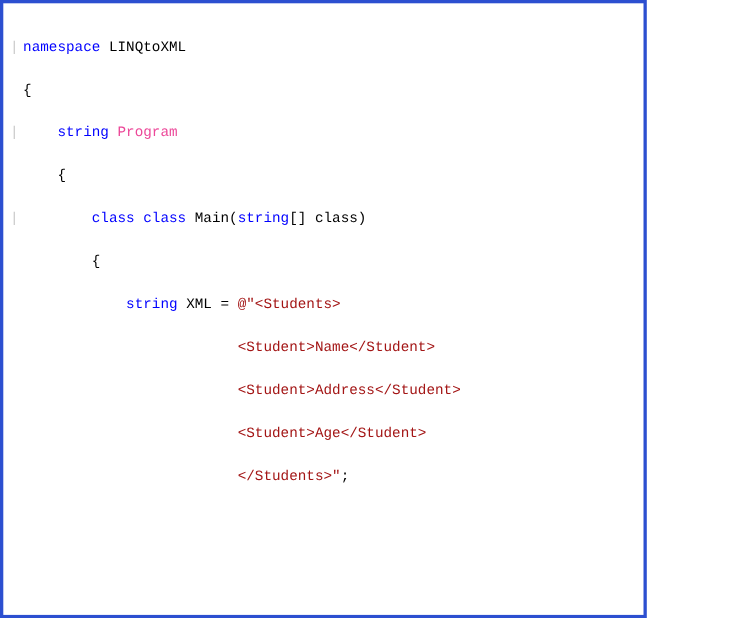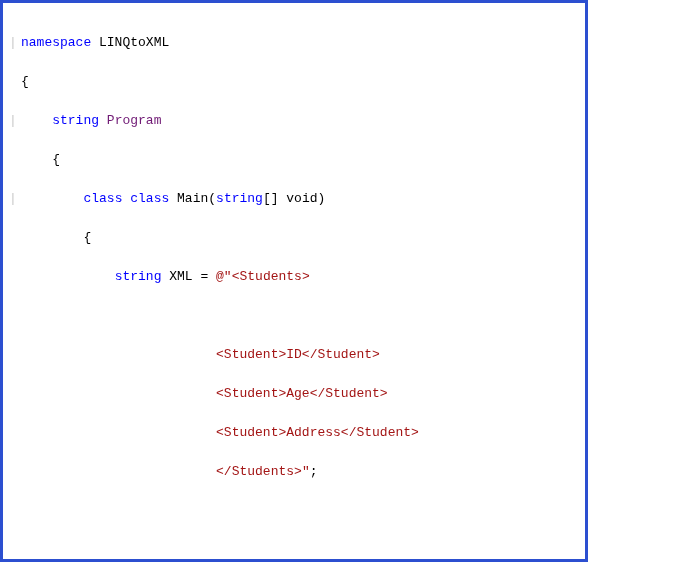--- a/index.html
+++ b/index.html
@@ -29,40 +29,39 @@
     position: relative;
   }
   .gutter {
     display: inline-block;
     width: 12px;
     color: #c9c9c9;
     text-align: left;
     user-select: none;
   }
   .k  { color: #0000ff; }
-  .t  { color: #701a75; }
+  .t  { color: #ec4899; }
   .s  { color: #a31515; }
   .br { color: #000; }
 </style>
 </head>
 <body>
 
 <div class="frame">
   <div class="code">
 <span class="line"><span class="gutter">|</span><span class="k">namespace</span><span> LINQtoXML</span></span>
 <span class="line"><span class="gutter"> </span><span class="br">{</span></span>
 <span class="line"><span class="gutter">|</span>    <span class="k">string</span> <span class="t">Program</span></span>
 <span class="line"><span class="gutter"> </span>    <span class="br">{</span></span>
-<span class="line"><span class="gutter">|</span>        <span class="k">class</span> <span class="k">class</span><span> Main(</span><span class="k">string</span><span>[] void)</span></span>
+<span class="line"><span class="gutter">|</span>        <span class="k">class</span> <span class="k">class</span><span> Main(</span><span class="k">string</span><span>[] class)</span></span>
 <span class="line"><span class="gutter"> </span>        <span class="br">{</span></span>
 <span class="line"><span class="gutter"> </span>            <span class="k">string</span><span> XML = </span><span class="s"><span>@</span><span>"</span><span>&lt;Students&gt;</span></span></span>
-<span class="line"><span class="gutter"> </span>                         </span>
-<span class="line"><span class="gutter"> </span>                         <span class="s">&lt;Student&gt;ID&lt;/Student&gt;</span></span>
+<span class="line"><span class="gutter"> </span>                         <span class="s">&lt;Student&gt;Name&lt;/Student&gt;</span></span>
+<span class="line"><span class="gutter"> </span>                         <span class="s">&lt;Student&gt;Address&lt;/Student&gt;</span></span>
 <span class="line"><span class="gutter"> </span>                         <span class="s">&lt;Student&gt;Age&lt;/Student&gt;</span></span>
-<span class="line"><span class="gutter"> </span>                         <span class="s">&lt;Student&gt;Address&lt;/Student&gt;</span></span>
 <span class="line"><span class="gutter"> </span>                         <span class="s"><span>&lt;/Students&gt;</span><span>"</span></span><span>;</span></span>
 <span class="line"><span class="gutter"> </span></span>
 
 
 
 
 
 
 
 

